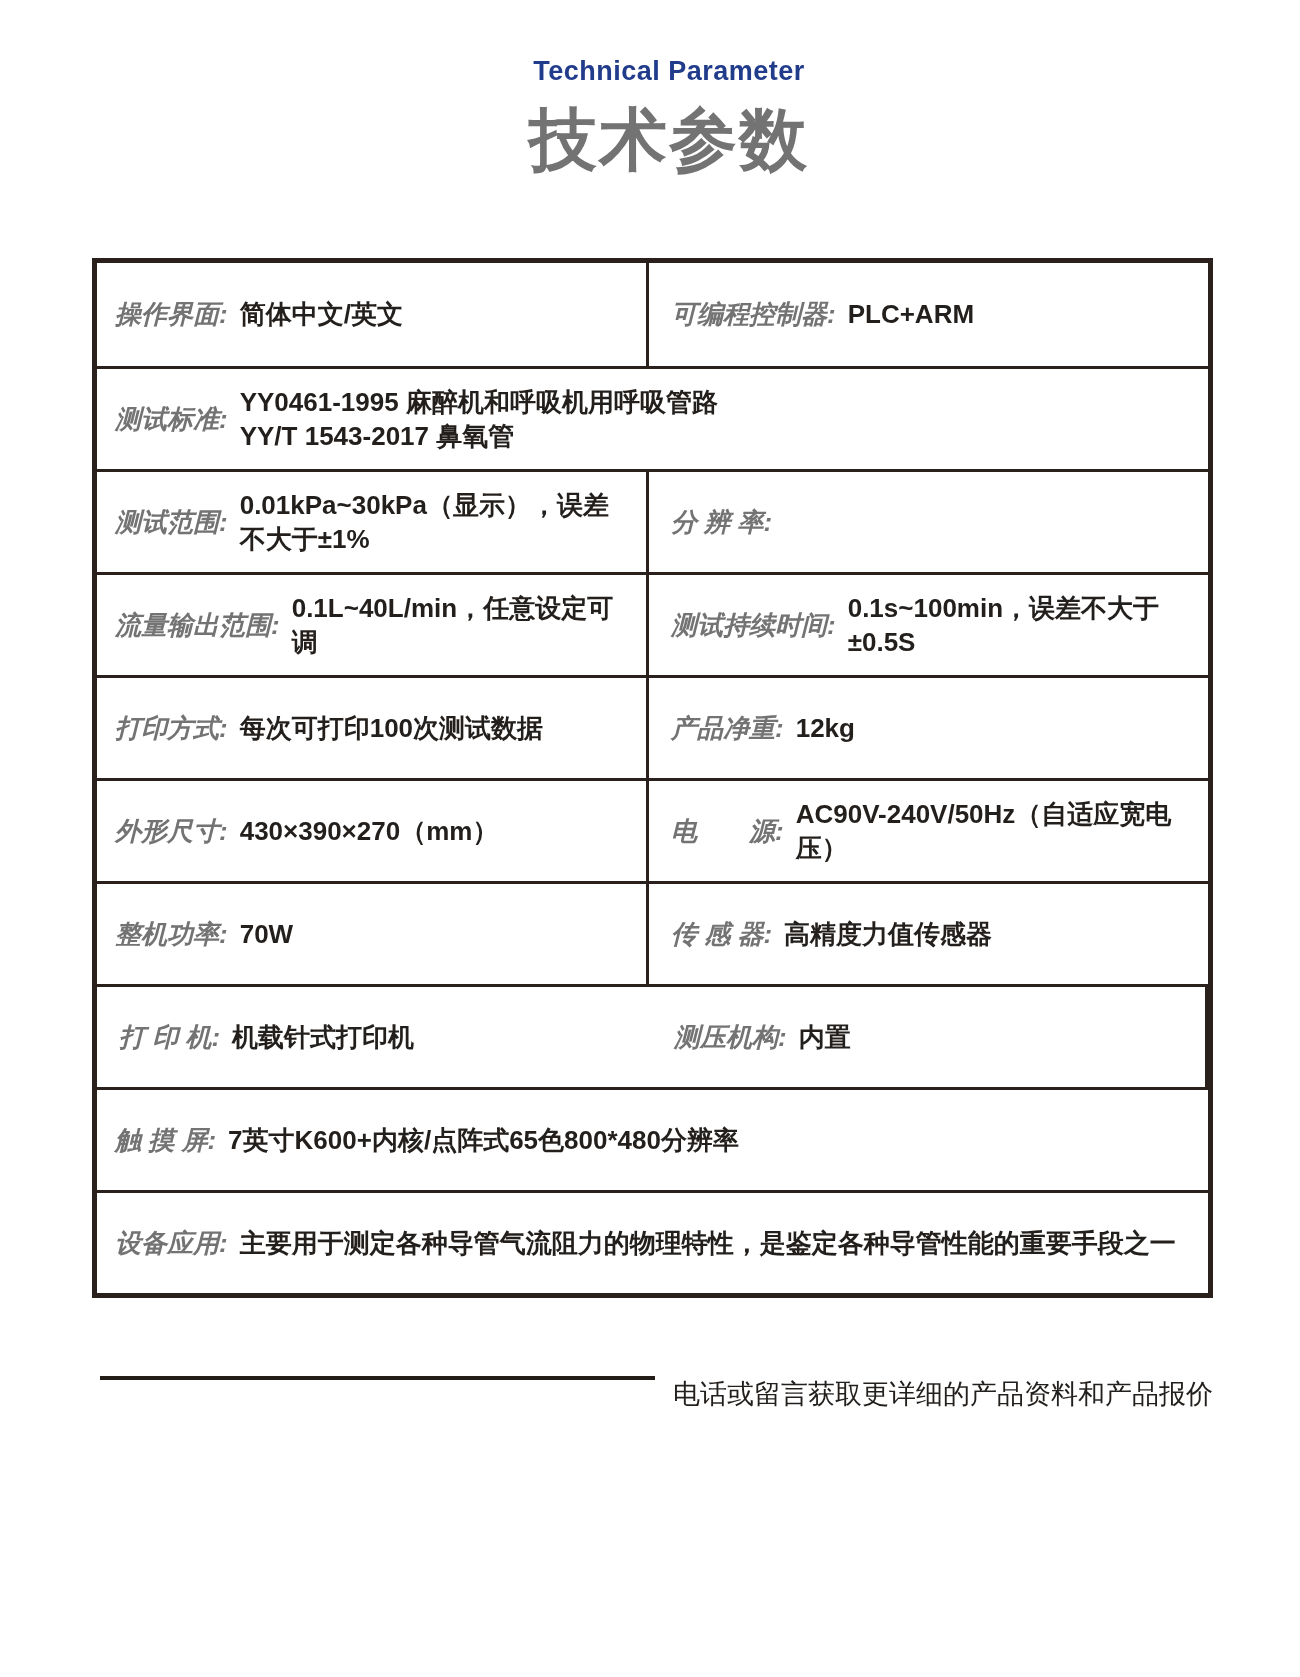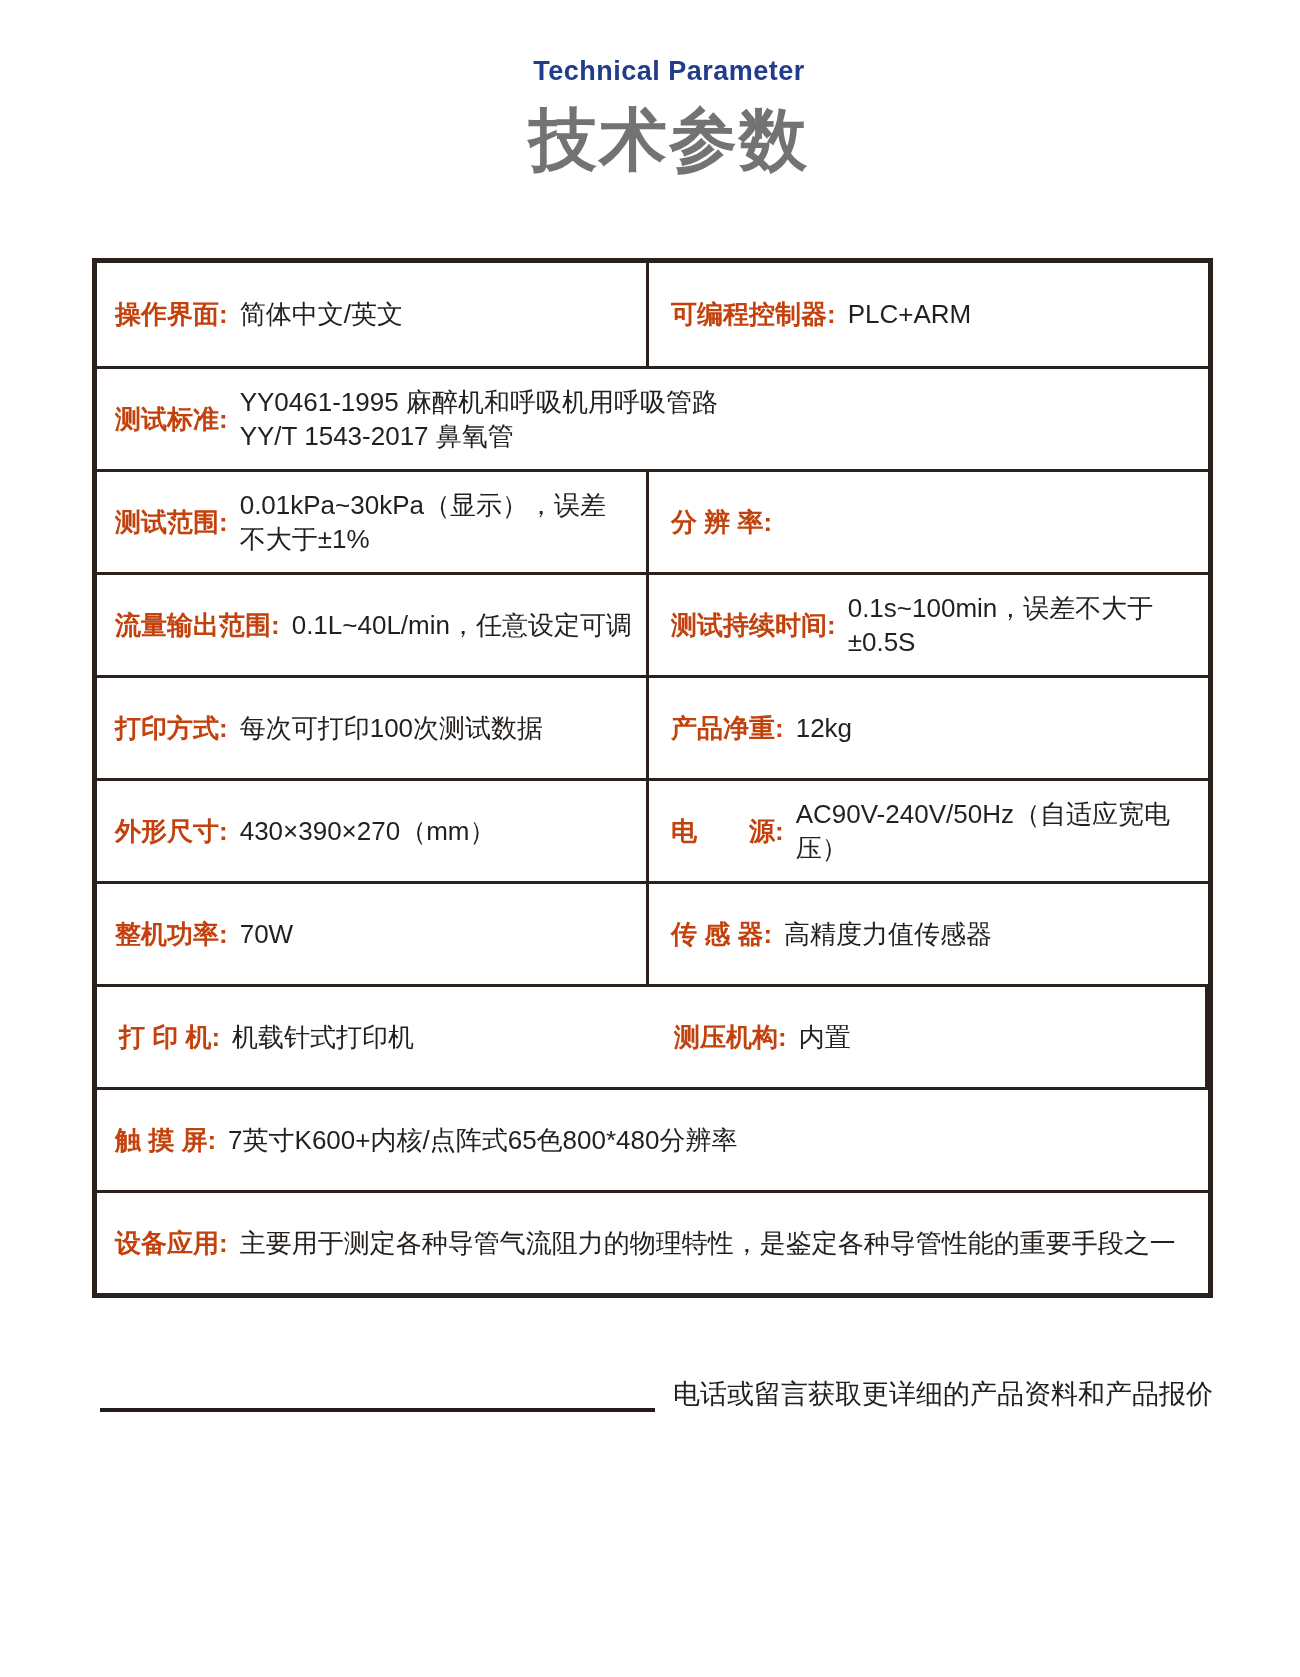--- a/index.html
+++ b/index.html
@@ -25,25 +25,25 @@
   }
   .t-row { display:flex; min-height:103px; border-top:3px solid #2a211c; }
   .t-row:first-child { border-top:none; }
   .t-cell {
     display:flex; align-items:center; gap:12px;
     padding:12px 14px 12px 18px; font-size:26px; line-height:1.32;
   }
   .t-cell.left  { width:552px; flex:none; border-right:3px solid #2a211c; }
   .t-cell.right { flex:1; padding-left:22px; }
   .t-cell.full  { flex:1; }
-  .t-label { color:#c2410c; font-weight:bold; white-space:pre; flex:none; }
-  .t-value { font-weight:400; white-space:pre-line; }
+  .t-label { color:#737373; font-weight:bold; white-space:pre; flex:none;font-style:italic; }
+  .t-value { font-weight:700; white-space:pre-line; }
   .footer {
     position:absolute; left:100px; top:1376px; width:1113px;
-    display:flex; align-items:flex-end; gap:18px;
+    display:flex; align-items:flex-start; gap:18px;
   }
   .footer-line { flex:1; height:4px; background:#241c18; }
   .footer-text { flex:none; font-size:27px; font-weight:500; color:#231f1c; white-space:pre; }
 </style>
 </head>
 <body>
 
 <div class="page">
 
   <div class="header">

